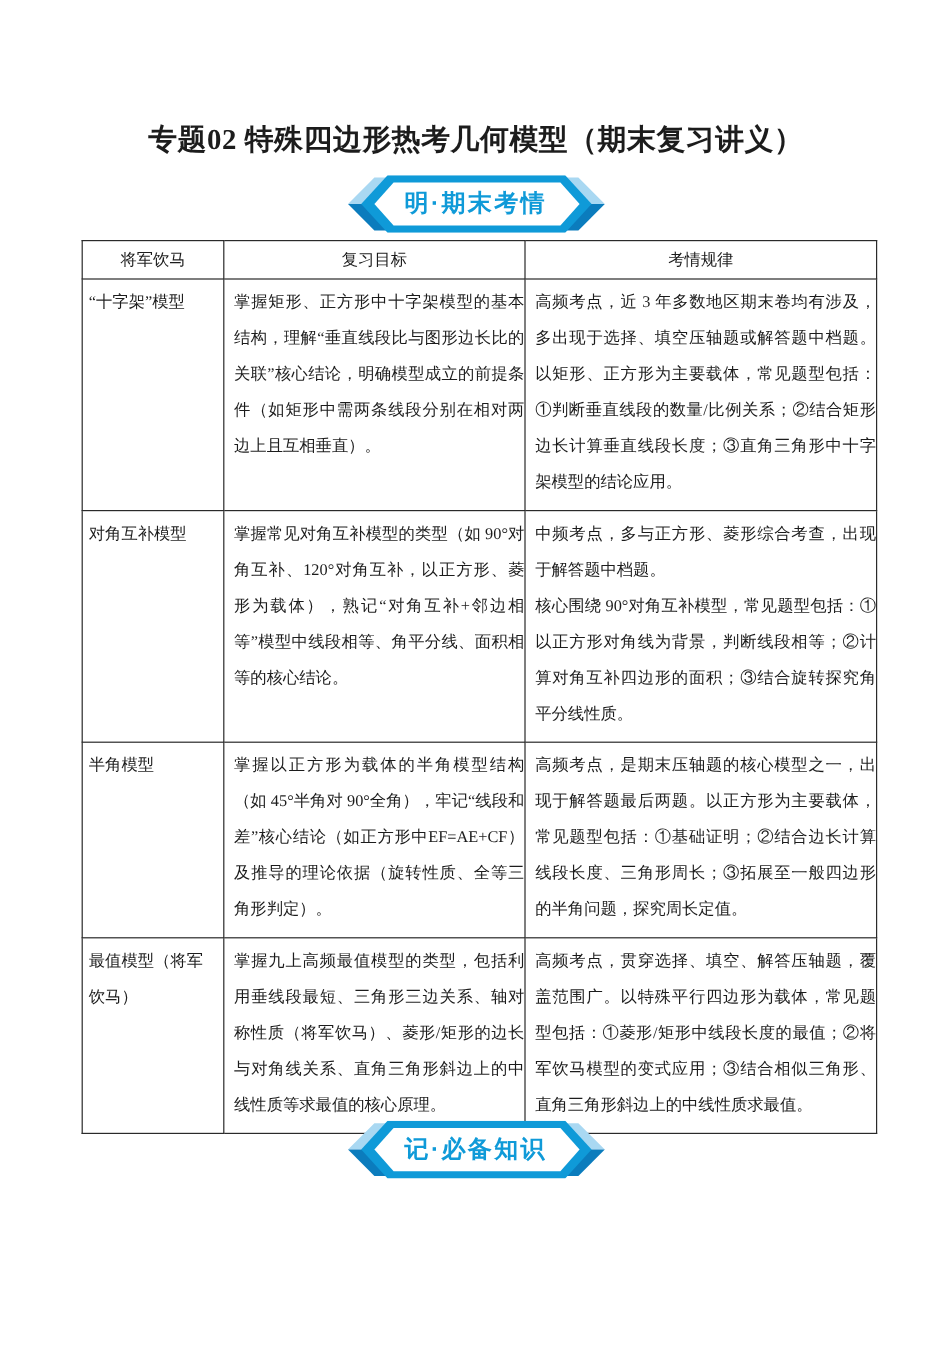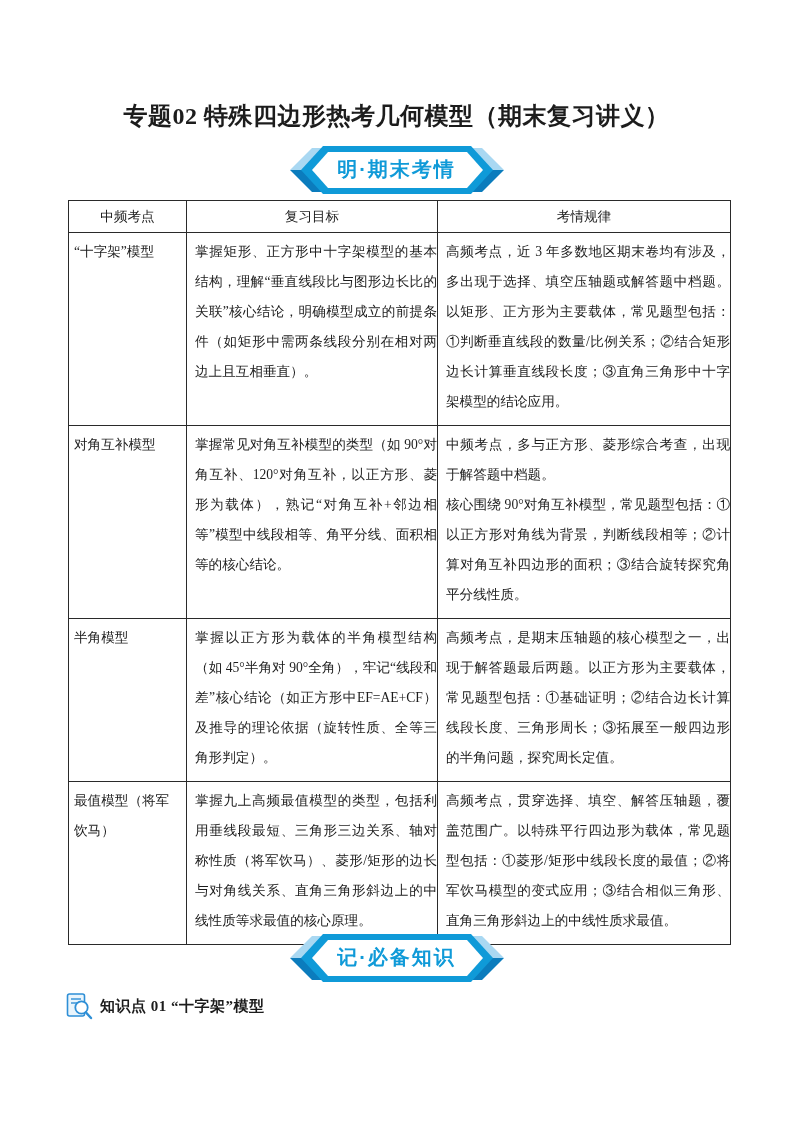--- a/index.html
+++ b/index.html
@@ -107,21 +107,21 @@
   </div>
 
   <table class="exam-table">
     <colgroup>
         <col class="c1">
         <col class="c2">
         <col class="c3">
       </colgroup>
     <thead>
       <tr>
-        <th class="h-topic">中频考点</th>
+        <th class="h-topic">将军饮马</th>
         <th>复习目标</th>
         <th>考情规律</th>
       </tr>
     </thead>
     <tbody>
         <tr>
           <td class="cell-topic">
             <p>“十字架”模型</p>
           </td>
           <td class="cell-goal">
@@ -173,24 +173,14 @@
       <polygon points="31,2 53,2 31,24 9,24" style="fill:var(--accent-light)"></polygon>
       <polygon points="9,24 31,24 53,46 31,46" style="fill:var(--accent-dark)"></polygon>
       <polygon points="201,2 179,2 201,24 223,24" style="fill:var(--accent-light)"></polygon>
       <polygon points="223,24 201,24 179,46 201,46" style="fill:var(--accent-dark)"></polygon>
       <polygon points="42,0 190,0 212,24 190,48 42,48 20,24" style="fill:var(--accent)"></polygon>
       <polygon points="47,6 186,6 202,24 186,42 47,42 31,24" style="fill:#ffffff"></polygon>
     </svg>
     <div class="ribbon-label">记·必备知识</div>
   </div>
 
-  <div class="knowledge-line">
-    <svg class="kp-icon" width="27" height="28" viewBox="0 0 27 28" aria-hidden="true">
-      <rect x="1.5" y="2" width="17" height="22" rx="2" fill="#eaf5fc" stroke="#2e8fd6" stroke-width="1.6"></rect>
-      <line x1="5" y1="7" x2="15" y2="7" stroke="#2e8fd6" stroke-width="1.4"></line>
-      <line x1="5" y1="11" x2="12" y2="11" stroke="#2e8fd6" stroke-width="1.4"></line>
-      <circle cx="15.5" cy="15.5" r="6.2" fill="#ffffff" stroke="#2e8fd6" stroke-width="1.8"></circle>
-      <line x1="20" y1="20.5" x2="25" y2="26" stroke="#2e8fd6" stroke-width="2.4" stroke-linecap="round"></line>
-    </svg>
-    <span class="kp-label">知识点 01 “十字架”模型</span>
-  </div>
 
 </div>
 
 </body></html>

